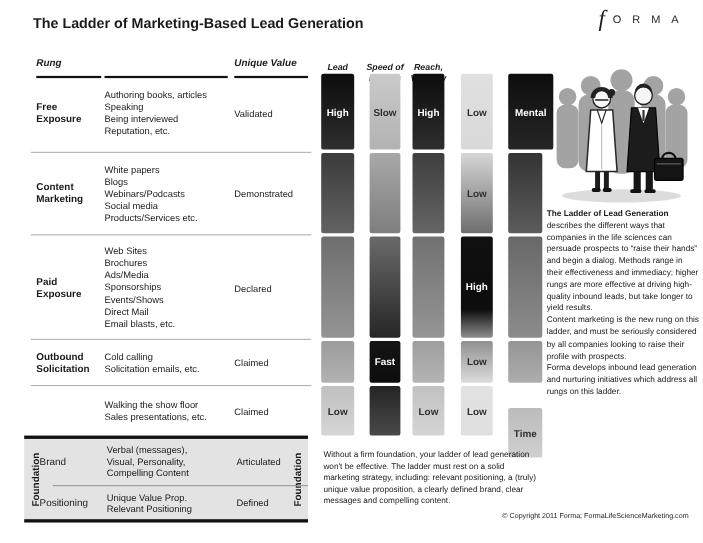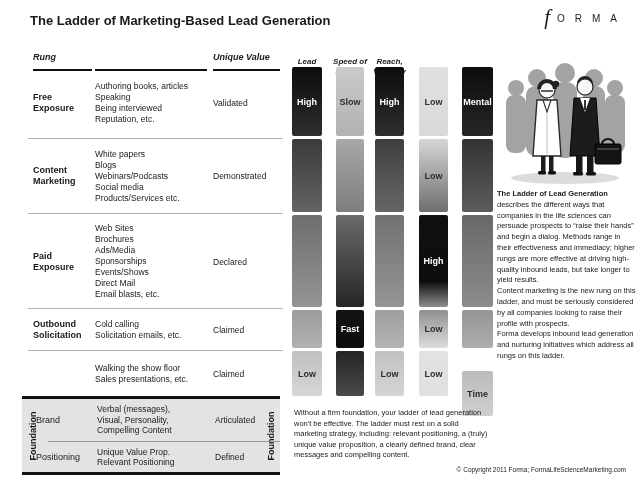--- a/index.html
+++ b/index.html
@@ -151,21 +151,21 @@
       <div class="seg" style="left: 419px; width: 29px; top: 215px; height: 92px; background: linear-gradient(rgb(16, 16, 16) 0%, rgb(13, 13, 13) 72%, rgb(142, 142, 142) 100%);">
         <span style="color: rgb(255, 255, 255);">High</span>
       </div>
       <div class="seg" style="left: 419px; width: 29px; top: 310px; height: 38px; background: linear-gradient(rgb(144, 144, 144), rgb(220, 220, 220));">
         <span style="color: rgb(46, 46, 46);">Low</span>
       </div>
       <div class="seg" style="left: 419px; width: 29px; top: 351px; height: 45px; background: linear-gradient(rgb(226, 226, 226), rgb(224, 224, 224));">
         <span style="color: rgb(46, 46, 46);">Low</span>
       </div>
       <div class="bar-h" style="left: 437.5px; width: 80px;">Effort</div>
-      <div class="seg" style="left: 462px; width: 31px; top: 67px; height: 69px; background: linear-gradient(rgb(13, 13, 13), rgb(38, 38, 38));">
+      <div class="seg" style="left: 462px; width: 41px; top: 67px; height: 69px; background: linear-gradient(rgb(13, 13, 13), rgb(38, 38, 38));">
         <span style="color: rgb(255, 255, 255);">Mental</span>
       </div>
       <div class="seg" style="left: 462px; width: 31px; top: 139px; height: 73px; background: linear-gradient(rgb(52, 52, 52), rgb(92, 92, 92));"></div>
       <div class="seg" style="left: 462px; width: 31px; top: 215px; height: 92px; background: linear-gradient(rgb(104, 104, 104), rgb(140, 140, 140));"></div>
       <div class="seg" style="left: 462px; width: 31px; top: 310px; height: 38px; background: linear-gradient(rgb(149, 149, 149), rgb(173, 173, 173));"></div>
       <div class="seg" style="left: 462px; width: 31px; top: 351px; height: 45px; background: linear-gradient(rgb(188, 188, 188), rgb(207, 207, 207)); margin-top: 20px;">
         <span style="color: rgb(46, 46, 46);">Time</span>
       </div>
     </div>
 

